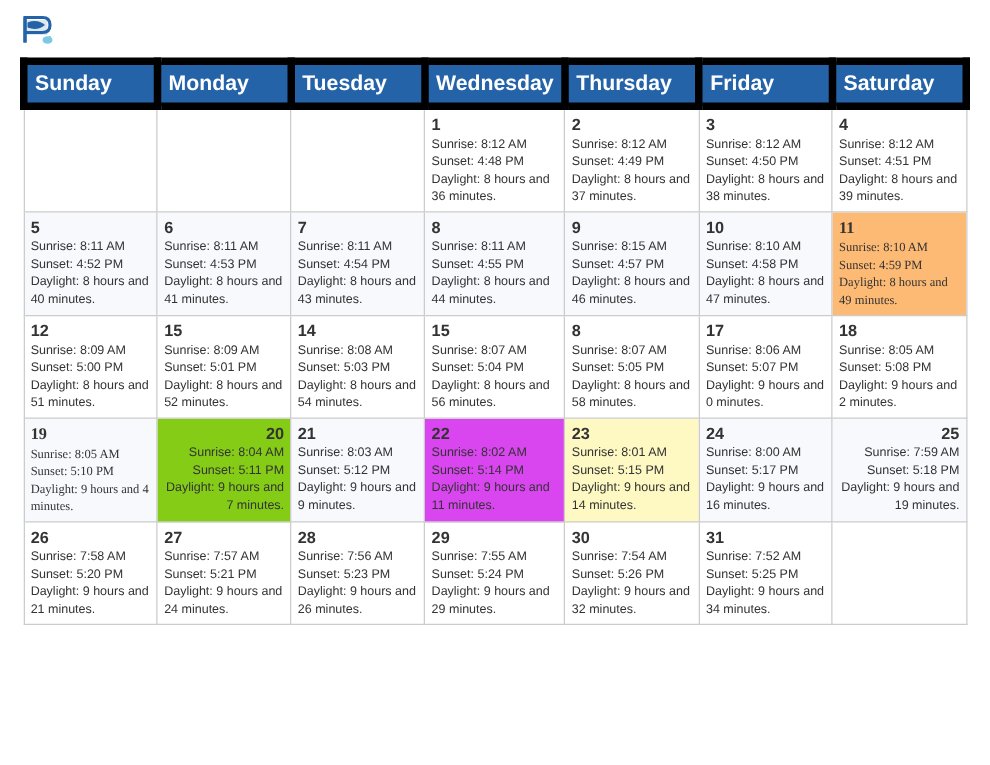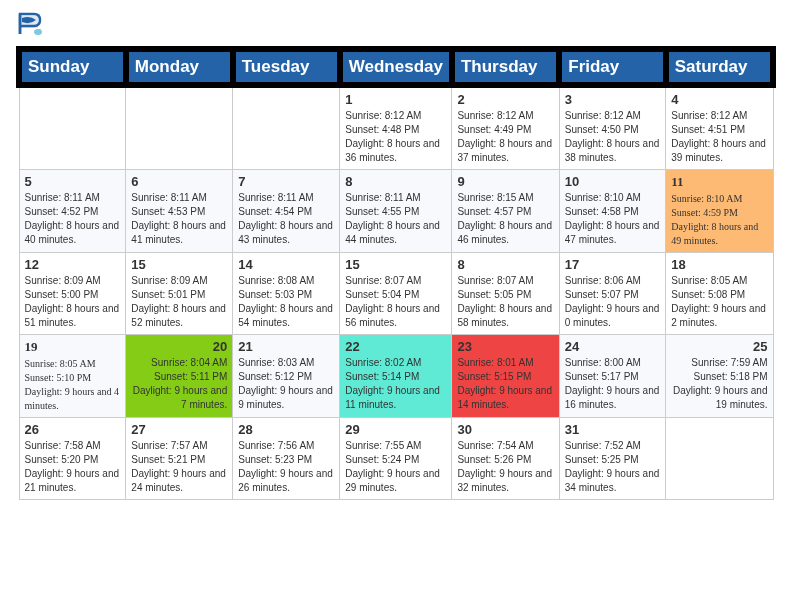--- a/index.html
+++ b/index.html
@@ -269,27 +269,27 @@
             <div class="day-info">Sunrise: 8:04 AM
 Sunset: 5:11 PM
 Daylight: 9 hours and 7 minutes.</div>
           </td>
           <td style="background: rgb(247, 249, 252); margin-left: 25px;">
             <div class="day-num">21</div>
             <div class="day-info">Sunrise: 8:03 AM
 Sunset: 5:12 PM
 Daylight: 9 hours and 9 minutes.</div>
           </td>
-          <td style="background: #5eead4; margin-top: 32px;">
+          <td style="background: #d946ef; margin-top: 32px;">
             <div class="day-num">22</div>
             <div class="day-info">Sunrise: 8:02 AM
 Sunset: 5:14 PM
 Daylight: 9 hours and 11 minutes.</div>
           </td>
-          <td style="background: #ef4444; margin-top: 40px;">
+          <td style="background: #fef9c3; margin-top: 40px;">
             <div class="day-num">23</div>
             <div class="day-info">Sunrise: 8:01 AM
 Sunset: 5:15 PM
 Daylight: 9 hours and 14 minutes.</div>
           </td>
           <td style="background: rgb(247, 249, 252);">
             <div class="day-num">24</div>
             <div class="day-info">Sunrise: 8:00 AM
 Sunset: 5:17 PM
 Daylight: 9 hours and 16 minutes.</div>

